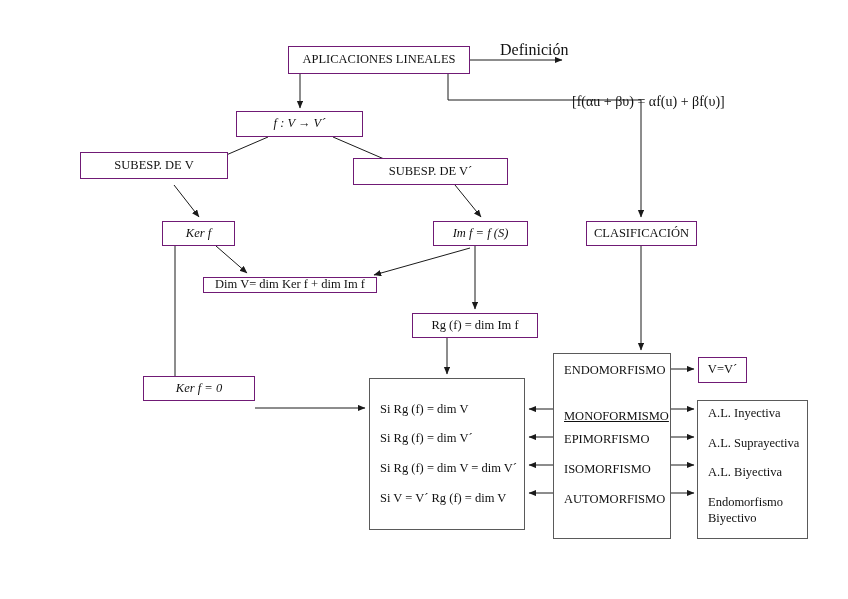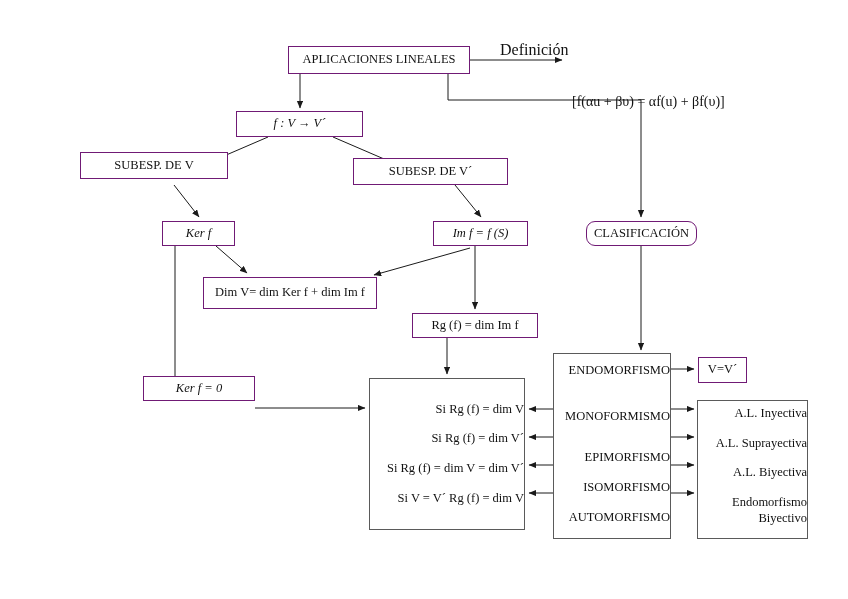--- a/index.html
+++ b/index.html
@@ -48,21 +48,20 @@
   .itx { font-style: italic; }
   .stack {
     position: absolute;
     display: flex;
     flex-direction: column;
     justify-content: center;
     box-sizing: border-box;
     border: 1px solid #5a5a5a;
     background: #ffffff;
     z-index: 3;
-    align-items: flex-end;
   }
   .stack-row {
     font-size: 12.5px;
     color: #111111;
     white-space: nowrap;
     padding-left: 10px;
     line-height: 1.25;
   }
   svg.wires {
     position: absolute;
@@ -151,50 +150,50 @@
   </div>
 
   <div class="box" style="left:162px; top:221px; width:73px; height:25px;">
     <span class="itx">Ker f</span>
   </div>
 
   <div class="box" style="left:433px; top:221px; width:95px; height:25px;">
     <span class="itx">Im f = f (S)</span>
   </div>
 
-  <div class="box" style="left:203px; top:277px; width:174px; height:32px;">
+  <div class="box" style="left:203px; top:277px; width:174px; height:16px;">
     <span>Dim V= dim Ker f +  dim Im f</span>
   </div>
 
   <div class="box" style="left:412px; top:313px; width:126px; height:25px;">
     <span>Rg (f) = dim Im f</span>
   </div>
 
-  <div class="box" style="left:586px; top:221px; width:111px; height:25px;border-radius:9px;">
+  <div class="box" style="left:586px; top:221px; width:111px; height:25px;">
     <span>CLASIFICACIÓN</span>
   </div>
 
   <div class="box" style="left:143px; top:376px; width:112px; height:25px;">
     <span class="itx">Ker f = 0</span>
   </div>
 
   <div class="box" style="left:698px; top:357px; width:49px; height:26px;">
     <span>V=V´</span>
   </div>
 
   <div class="stack" style="left:369px; top:378px; width:156px; height:152px;">
     <div class="stack-row" style="margin-bottom:14px;">Si Rg (f) = dim V</div>
     <div class="stack-row" style="margin-bottom:14px;">Si Rg (f) = dim V´</div>
     <div class="stack-row" style="margin-bottom:14px;">Si Rg (f) = dim V = dim V´</div>
     <div class="stack-row">Si V = V´  Rg (f) = dim V</div>
   </div>
 
   <div class="stack" style="left:553px; top:353px; width:118px; height:186px; justify-content:flex-start; padding-top:9px;">
     <div class="stack-row" style="margin-bottom:30px;">ENDOMORFISMO</div>
-    <div class="stack-row" style="margin-bottom:26px;">MONOFORMISMO</div>
+    <div class="stack-row" style="margin-bottom:8px;text-decoration:underline;">MONOFORMISMO</div>
     <div class="stack-row" style="margin-bottom:14px;">EPIMORFISMO</div>
     <div class="stack-row" style="margin-bottom:14px;">ISOMORFISMO</div>
     <div class="stack-row">AUTOMORFISMO</div>
   </div>
 
   <div class="stack" style="left:697px; top:400px; width:111px; height:139px; justify-content:flex-start; padding-top:5px;">
     <div class="stack-row" style="margin-bottom:14px;">A.L. Inyectiva</div>
     <div class="stack-row" style="margin-bottom:14px;">A.L. Suprayectiva</div>
     <div class="stack-row" style="margin-bottom:14px;">A.L. Biyectiva</div>
     <div class="stack-row">Endomorfismo</div>

